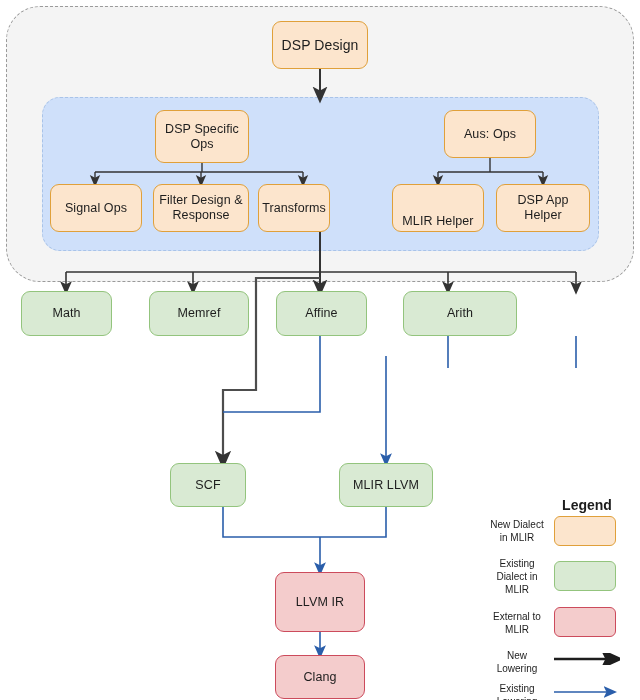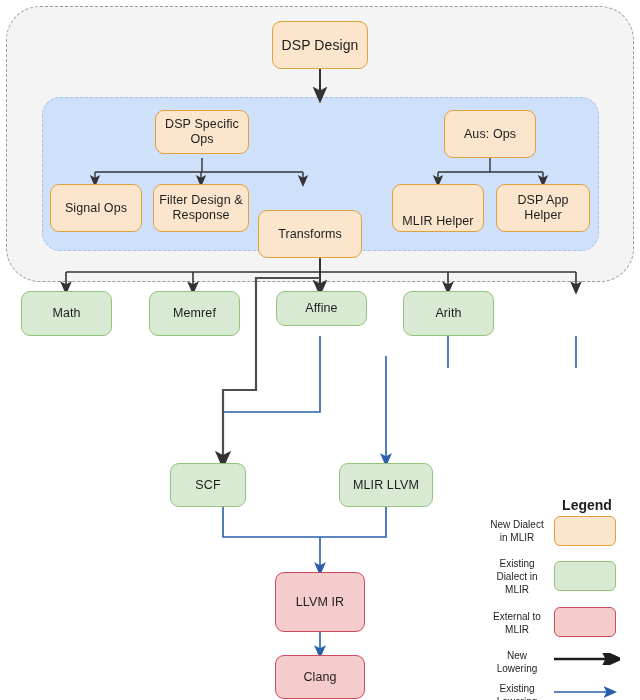--- a/index.html
+++ b/index.html
@@ -26,33 +26,33 @@
     font-size:12.5px;color:#1d1d1d;line-height:1.18;padding:2px 4px;
     letter-spacing:.1px;
   }
   .n-orange{background:#fce5cd;border:1.6px solid #e0a03a;}
   .n-green{background:#d9ead3;border:1.4px solid #93c47d;}
   .n-red{background:#f4cccc;border:1.4px solid #cc4b5c;}
 
   
   #n-dsplang{left:272px;top:21px;width:96px;height:48px;font-size:14px;}
   
-  #n-dspspec{left:155px;top:110px;width:94px;height:44px;}
+  #n-dspspec{left:155px;top:110px;width:94px;height:53px;}
   #n-auxops{left:444px;top:110px;width:92px;height:48px;}
   
   #n-signal{left:50px;top:184px;width:92px;height:48px;}
   #n-filter{left:153px;top:184px;width:96px;height:48px;}
-  #n-transf{left:258px;top:184px;width:104px;height:48px;margin-top:26px;}
+  #n-transf{left:258px;top:184px;width:72px;height:48px;}
   #n-mlirhelper{left:392px;top:184px;width:92px;height:48px;align-items:flex-end;}
   #n-dspapphelper{left:496px;top:184px;width:94px;height:48px;}
   
   #n-math{left:21px;top:291px;width:91px;height:45px;}
-  #n-memref{left:149px;top:291px;width:91px;height:45px;}
-  #n-affine{left:276px;top:291px;width:91px;height:35px;}
-  #n-arith{left:403px;top:291px;width:91px;height:45px;}
+  #n-memref{left:149px;top:291px;width:100px;height:45px;}
+  #n-affine{left:276px;top:291px;width:91px;height:45px;}
+  #n-arith{left:403px;top:291px;width:114px;height:45px;}
   #n-func{left:530px;top:291px;width:91px;height:45px;}
   
   #n-scf{left:170px;top:463px;width:76px;height:44px;}
   #n-mlirllvm{left:339px;top:463px;width:94px;height:44px;}
   #n-llvmir{left:275px;top:572px;width:90px;height:60px;}
   #n-clang{left:275px;top:655px;width:90px;height:44px;}
 
   
   #legend{position:absolute;left:484px;top:497px;width:154px;height:203px;}
   .legend-title{

